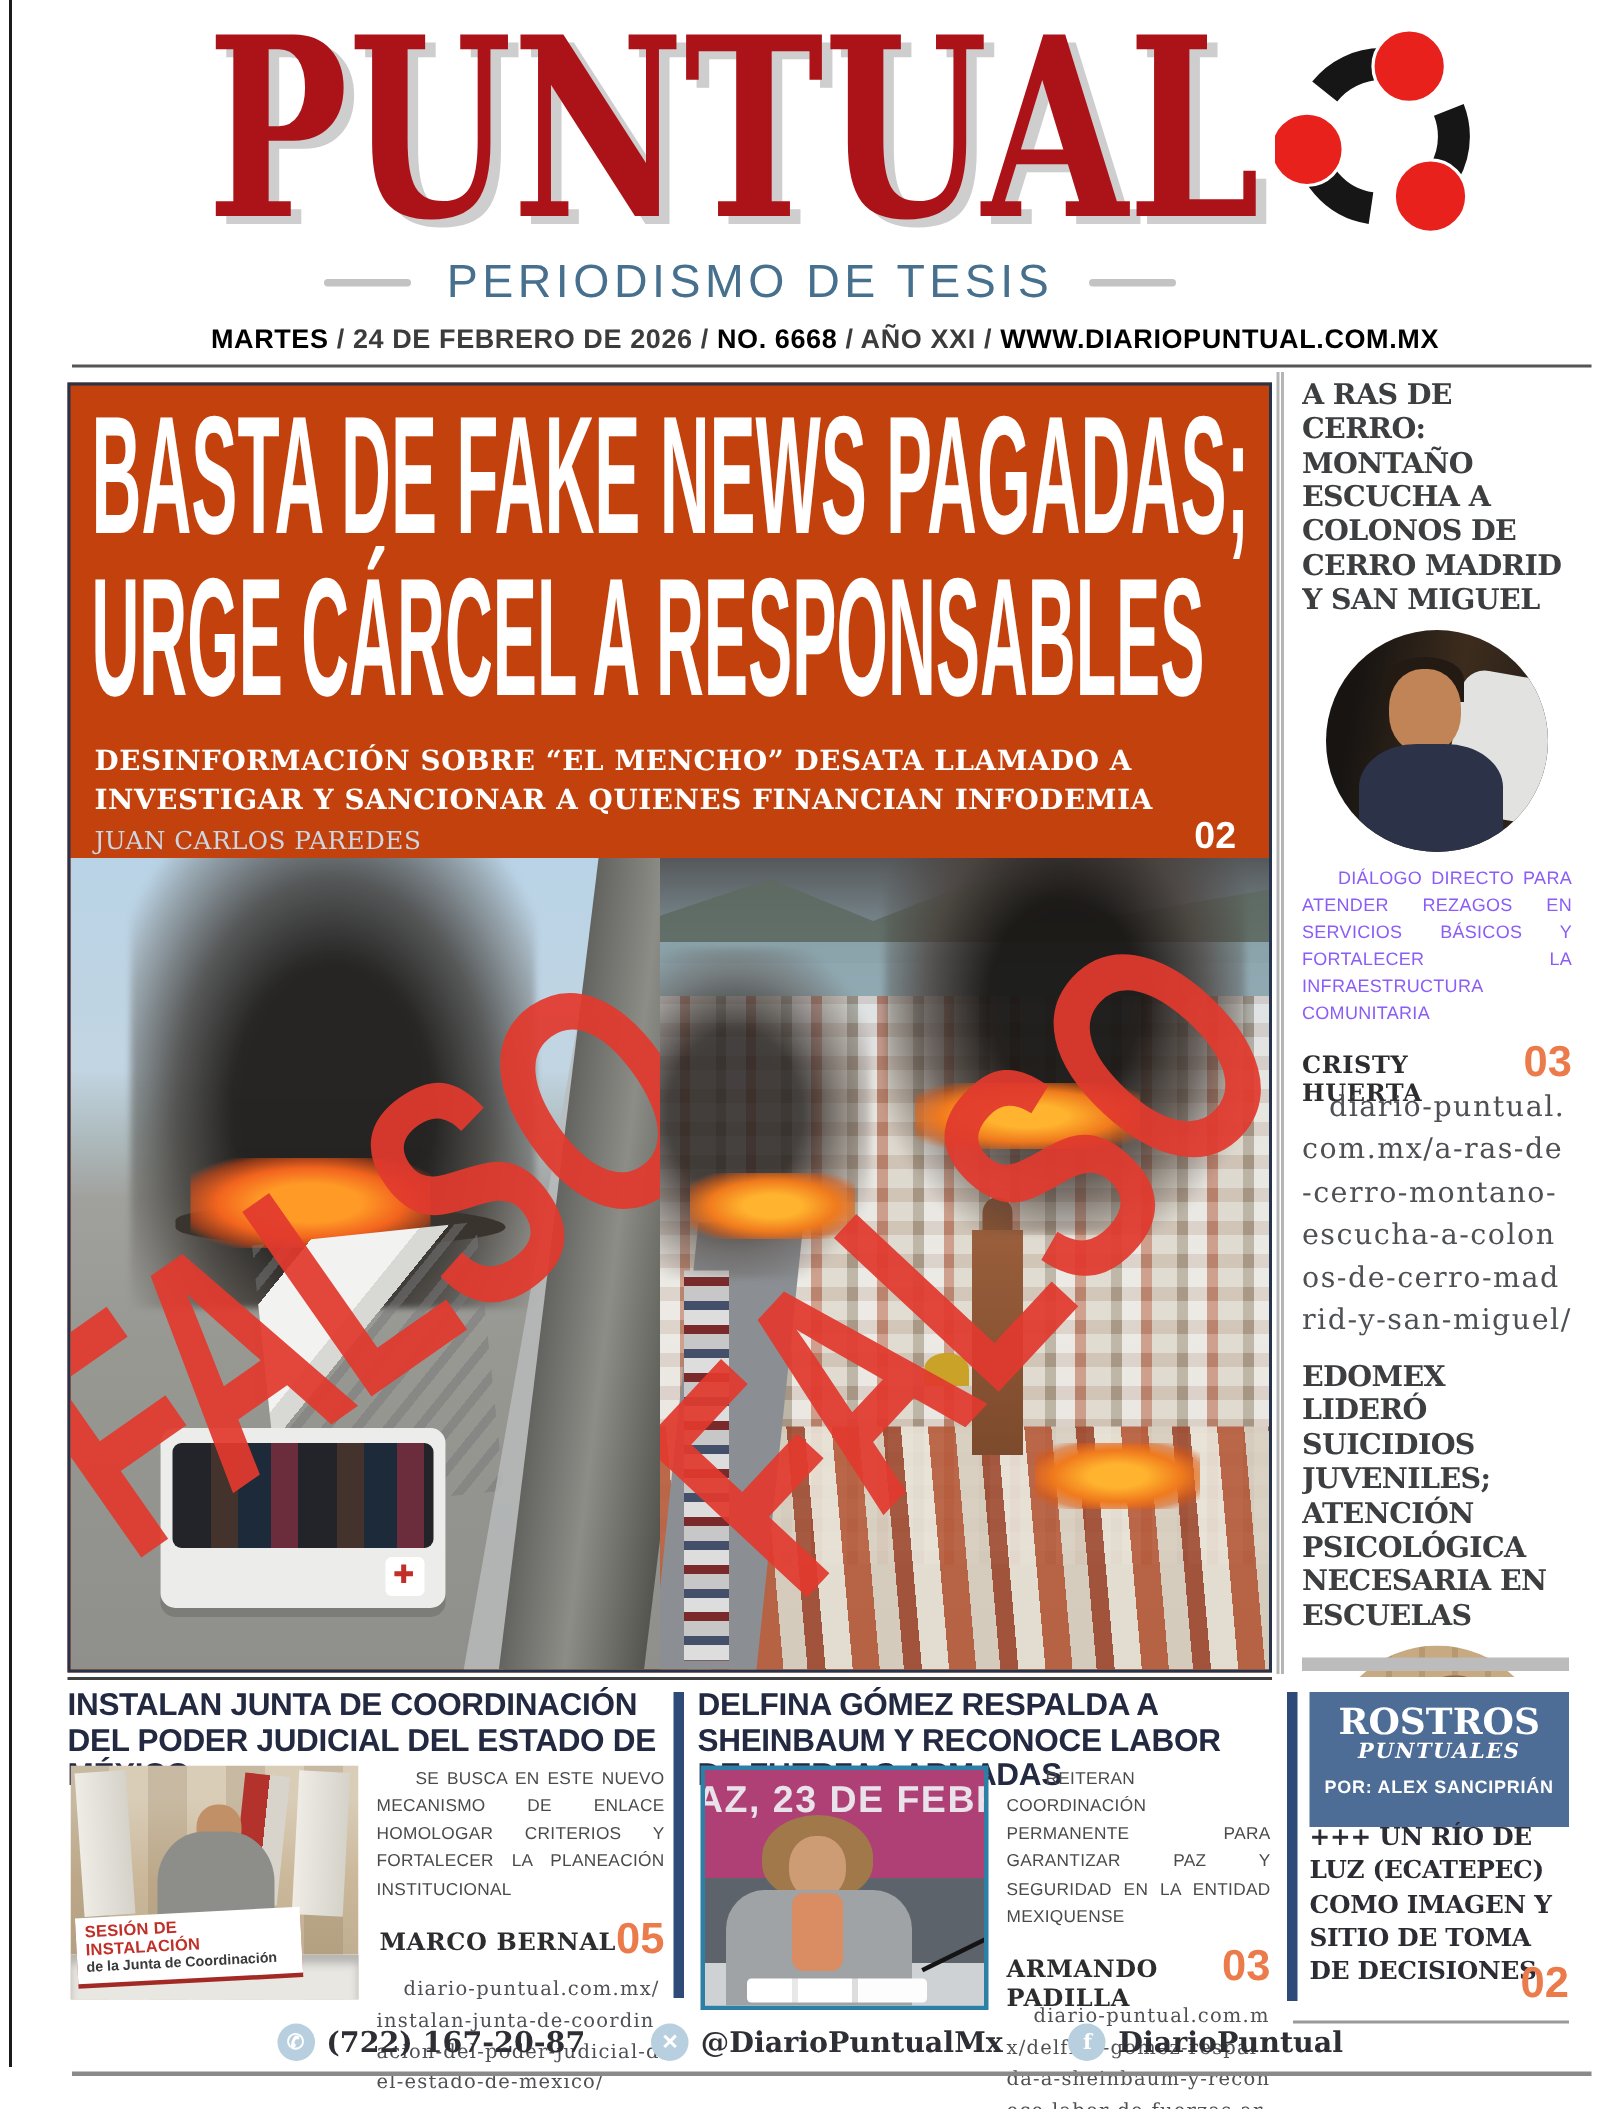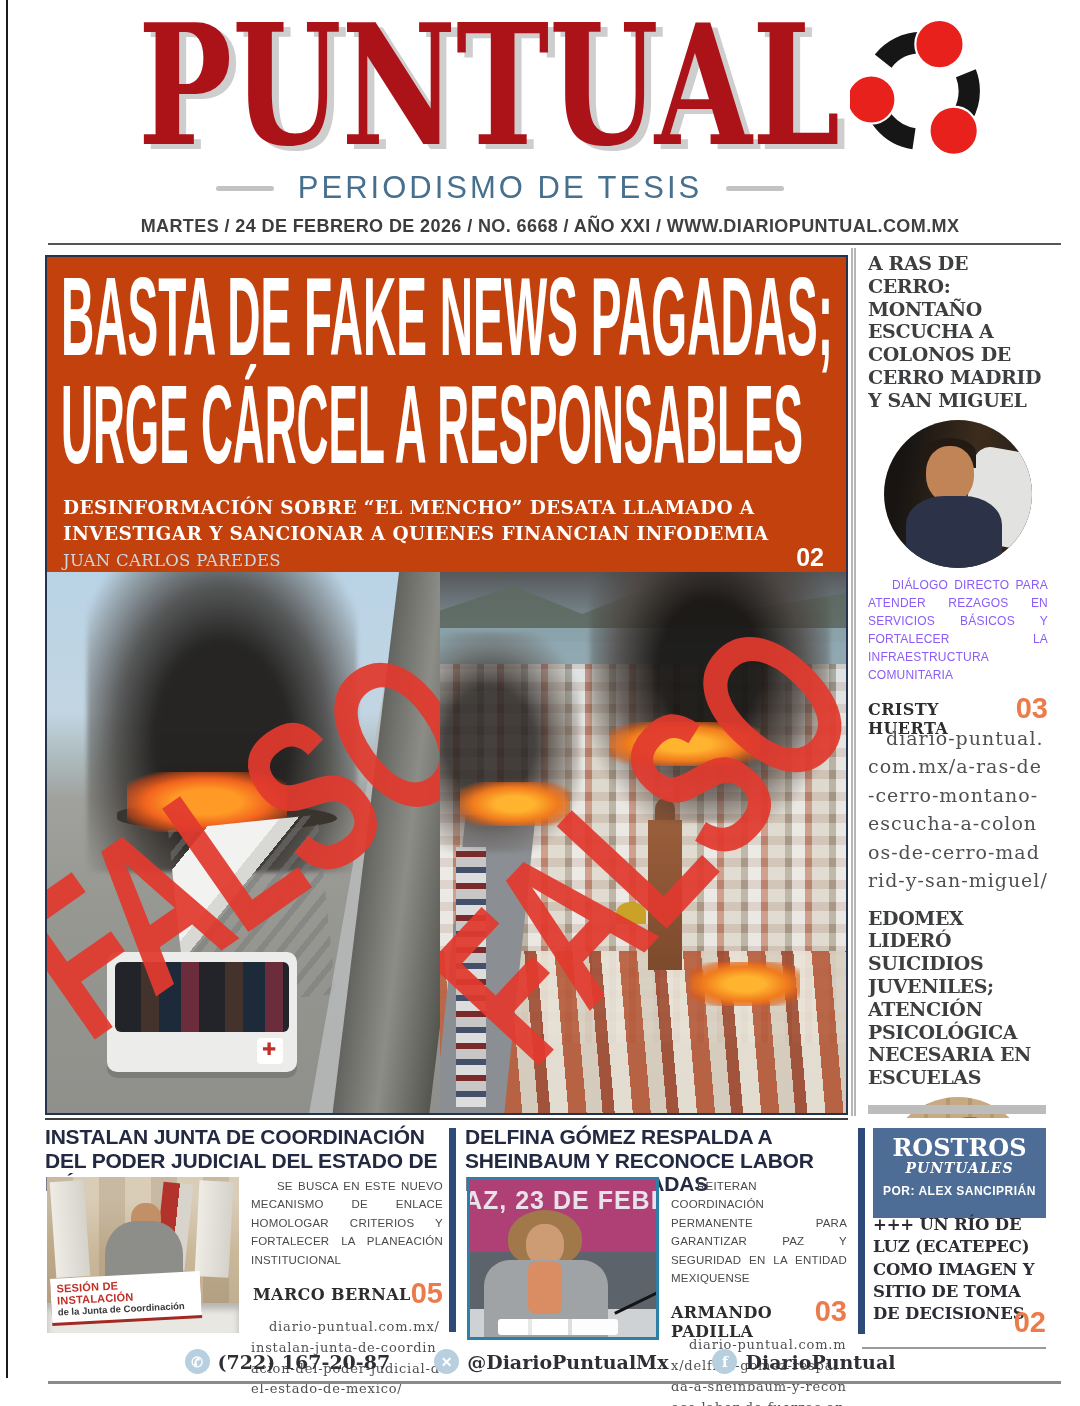--- a/index.html
+++ b/index.html
@@ -10,21 +10,21 @@
   .left-edge{position:absolute;left:6px;top:0;width:2px;height:1378px;background:#1b1b1b;}
 
   
   .masthead-svg{position:absolute;left:138px;top:16px;}
   .logo-wrap{position:absolute;left:850px;top:20px;width:142px;height:142px;}
   .tagline-row{position:absolute;left:150px;top:170px;width:700px;display:flex;align-items:center;justify-content:center;gap:24px;}
   .tagline{font-size:31px;letter-spacing:3px;color:#47708e;font-weight:400;}
   .dash{width:58px;height:5px;background:#c3c3c3;border-radius:3px;}
   .dateline{position:absolute;left:45px;top:216px;width:1010px;text-align:center;
             font-size:18px;font-weight:bold;letter-spacing:.4px;color:#3c3c3c;}
-  .dateline .blue{color:#404040;margin-top:48px;}
+  .dateline .blue{color:#000000;margin-top:48px;}
   .header-rule{position:absolute;left:48px;top:243px;width:1013px;height:2px;background:#555;}
 
   
   .main-box{position:absolute;left:45px;top:255px;width:803px;height:860px;background:#c2410c;
             border:2px solid #26334d;box-sizing:border-box;}
   .headline-svg{position:absolute;left:12px;top:10px;}
   .kicker{position:absolute;left:16px;top:238px;width:745px;color:#ffffff;font-weight:bold;
           font-size:18.5px;line-height:1.4;letter-spacing:.4px;}
   .lead-byline{position:absolute;left:16px;top:294px;color:#ccd7e3;font-size:16.5px;letter-spacing:.3px;}
   .lead-url{position:absolute;left:16px;top:314px;color:#ccd7e3;font-size:15px;letter-spacing:.3px;}

